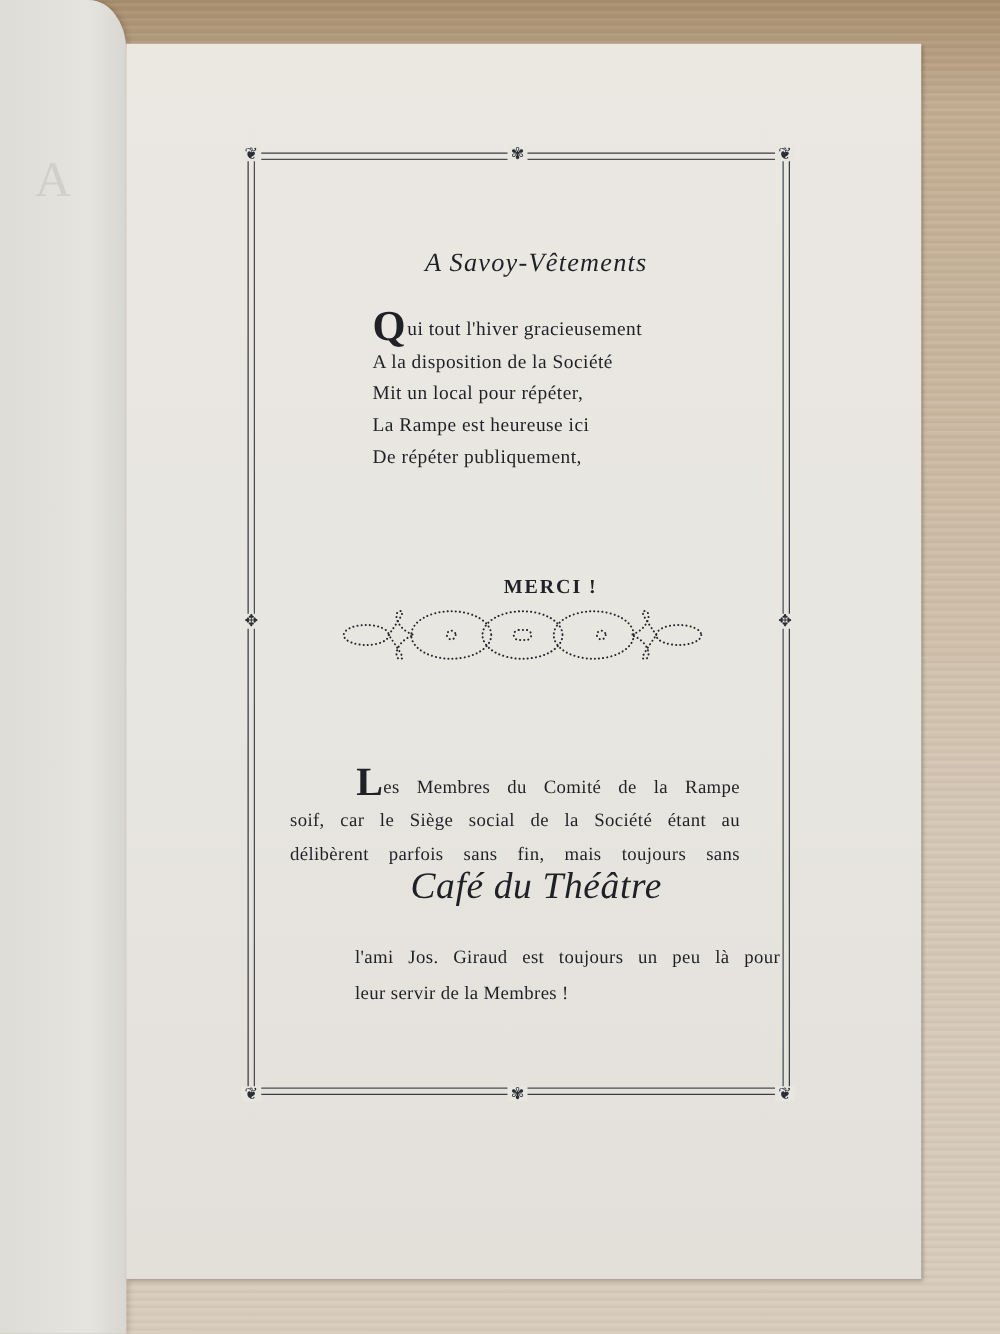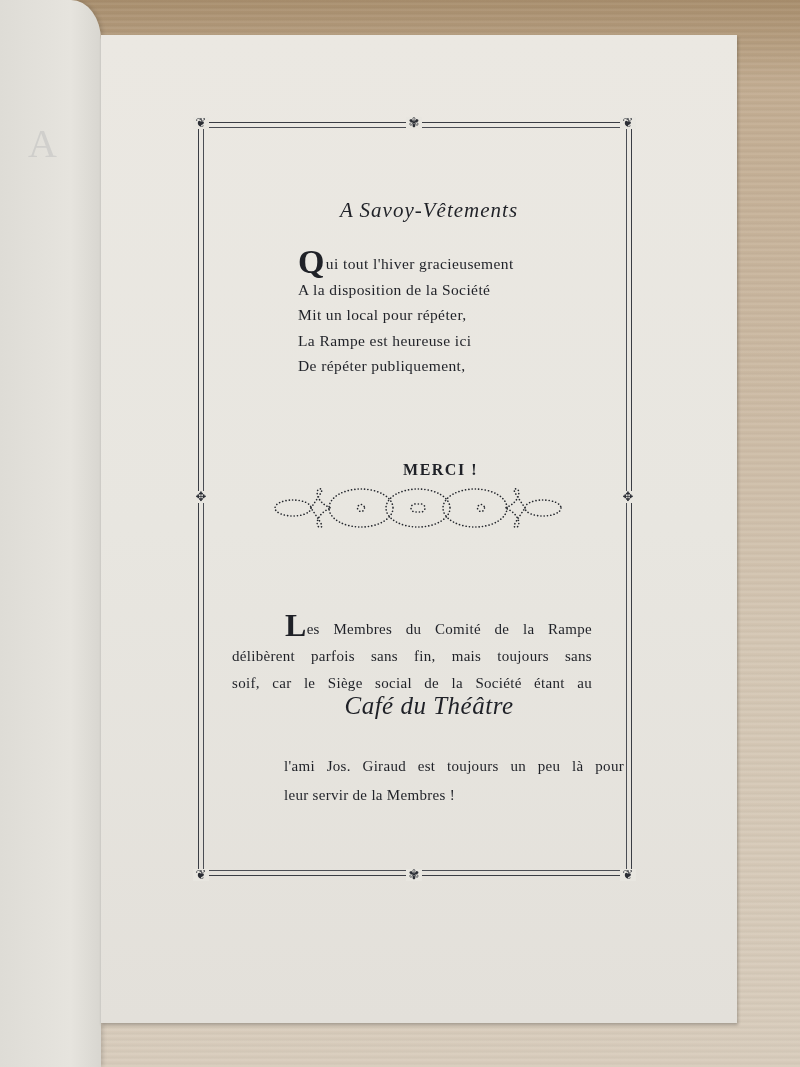--- a/index.html
+++ b/index.html
@@ -55,21 +55,21 @@
     position:absolute; top:386px; left:0; width:636px; text-align:center;
     font-size:16px; font-weight:bold; letter-spacing:1.5px; padding-left:43px; box-sizing:border-box;margin-top:40px;
   }
   .divider { position:absolute; left:172px; top:448px; width:290px; height:50px; }
   .para { position:absolute; top:552px; left:131px; width:360px;margin-top:28px; }
   .para-line { font-size:15px; line-height:27px; letter-spacing:0.3px; white-space:nowrap; text-align:justify; text-align-last:justify; }
   .para-line.first { padding-left:53px; }
   .dropcap2 { font-size:32px; font-weight:bold; line-height:20px; vertical-align:-2px; }
   .venue {
     position:absolute; top:657px; left:0; width:636px; text-align:center;
-    font-style:italic; font-size:25px; letter-spacing:0.5px; padding-left:20px; box-sizing:border-box;
+    font-style:italic; font-size:30px; letter-spacing:0.5px; padding-left:20px; box-sizing:border-box;
   }
   .para2 { position:absolute; top:717px; left:151px; width:340px;margin-left:32px; }
   .para2-line { font-size:15px; line-height:29px; letter-spacing:0.3px; white-space:nowrap; }
   .para2-line.justify { text-align:justify; text-align-last:justify; }
 </style>
 </head>
 <body>
 
 <div class="table-top"></div>
 
@@ -113,22 +113,22 @@
         <path d="M252 25 C 242 10, 238 5, 244 6 C 248 8, 246 20, 232 25 C 246 30, 248 42, 244 44 C 238 45, 242 40, 252 25"></path>
         <ellipse cx="270" cy="25" rx="18" ry="8"></ellipse>
         <circle cx="88" cy="25" r="3.5"></circle>
         <rect x="138" y="21" width="14" height="8" rx="4"></rect>
         <circle cx="208" cy="25" r="3.5"></circle>
       </g>
     </svg>
 
     <div class="para">
       <div class="para-line first"><span class="dropcap2">L</span><span>es Membres du Comité de la Rampe</span></div>
+      <div class="para-line">soif, car le Siège social de la Société étant au</div>
       <div class="para-line">délibèrent parfois sans fin, mais toujours sans</div>
-      <div class="para-line">soif, car le Siège social de la Société étant au</div>
     </div>
 
     <div class="venue">Café du Théâtre</div>
 
     <div class="para2">
       <div class="para2-line justify">l'ami Jos. Giraud est toujours un peu là pour</div>
       <div class="para2-line">leur servir de la Membres !</div>
     </div>
   </div>
 </div>

